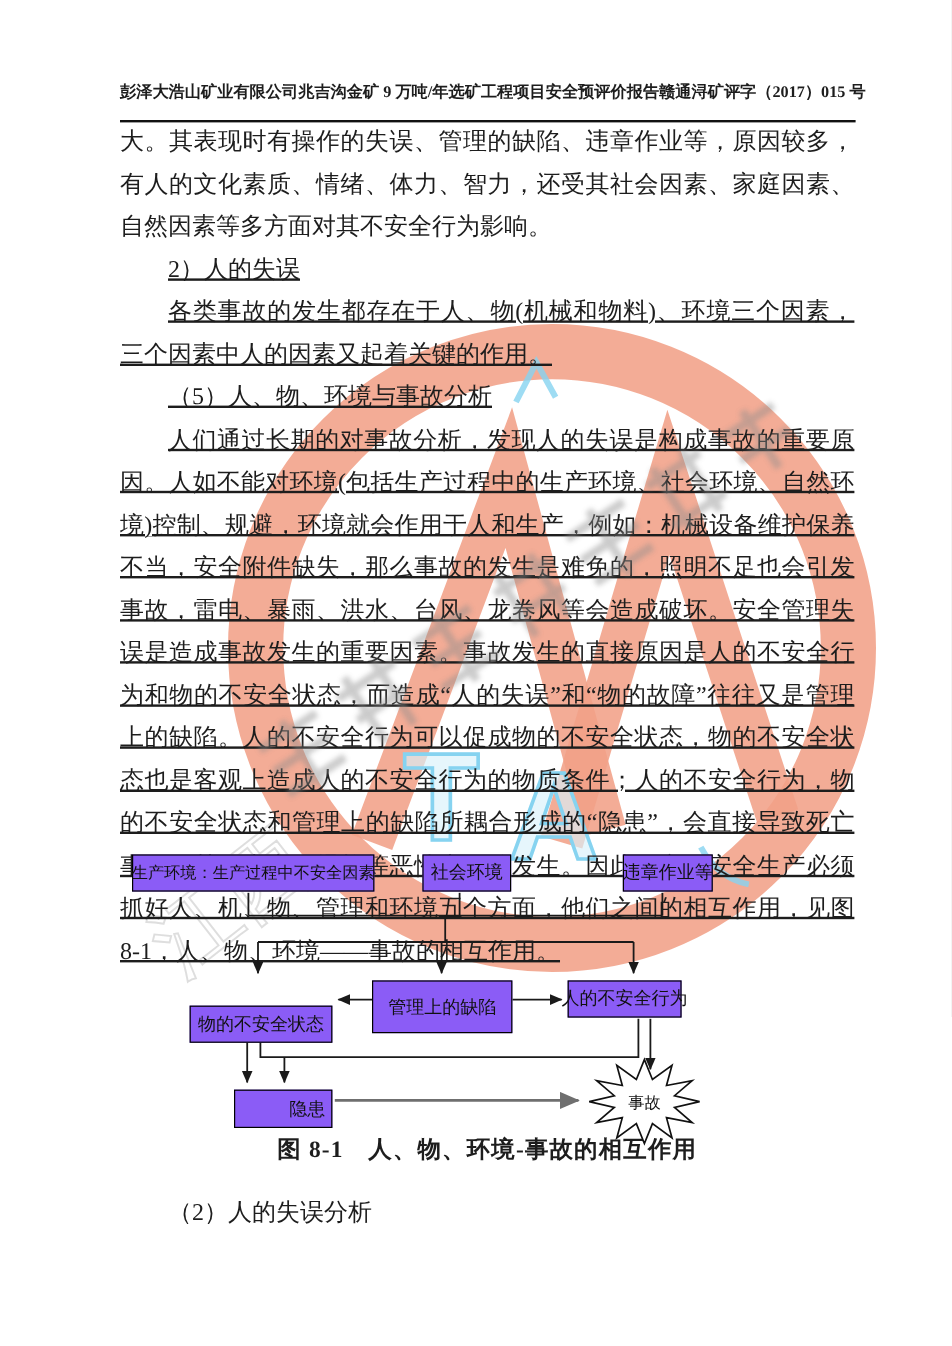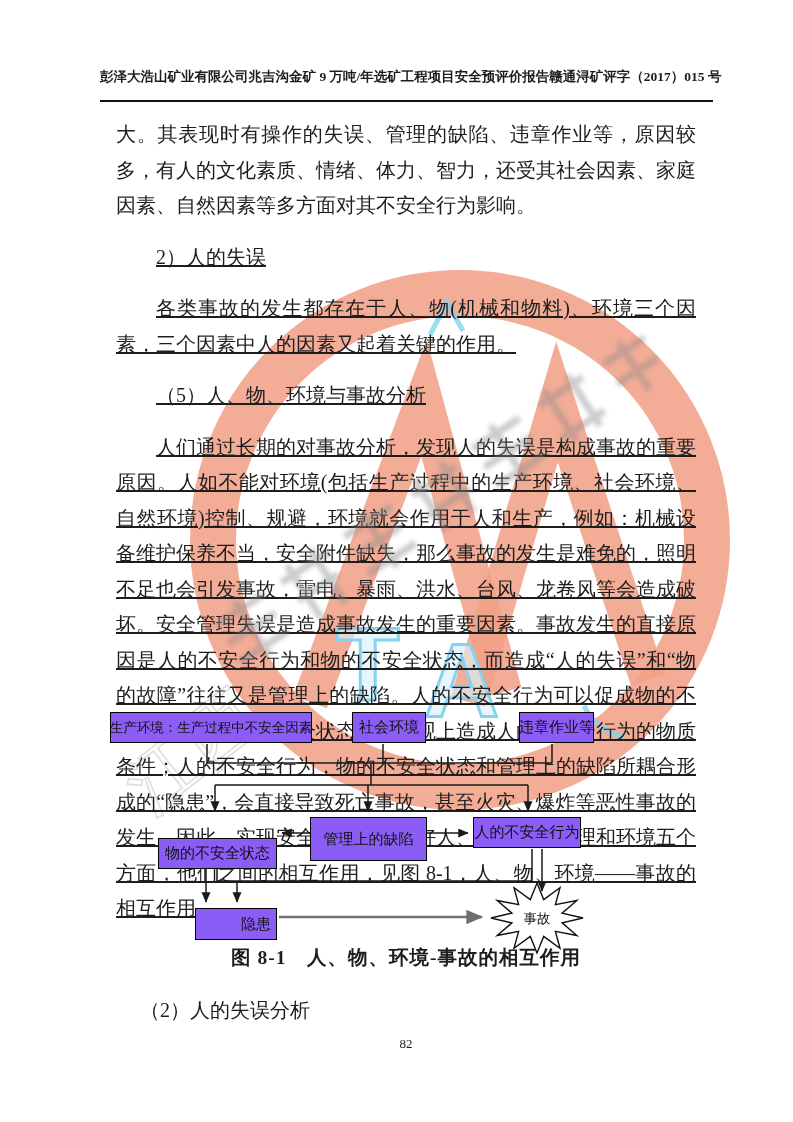--- a/index.html
+++ b/index.html
@@ -6,37 +6,37 @@
   #page{position:relative;width:793px;height:1122px;background:#ffffff;overflow:hidden;
         font-family:"Liberation Serif","DejaVu Serif",serif;color:#1d1d1d;margin:0 auto;}
   
   .hdr{position:absolute;left:100px;top:58px;width:613px;height:28px;
        border-bottom:2px solid #111;display:flex;justify-content:space-between;
        align-items:flex-end;font-weight:bold;font-size:13.5px;padding-bottom:14px;z-index:5;}
   .hdr span{white-space:nowrap;}
   
   .body-text{position:absolute;left:100px;top:101px;width:612px;font-size:20px;
              line-height:35.5px;text-align:justify;z-index:5;}
-  .para{margin:16px;}
+  .para{margin:0;}
   .ind{text-indent:2em;text-decoration:underline;}
   
   #wm-back{position:absolute;left:0;top:0;z-index:0;pointer-events:none;}
   #wm-front{position:absolute;left:0;top:0;z-index:6;pointer-events:none;}
   
   #diagram-lines{position:absolute;left:0;top:0;z-index:7;pointer-events:none;}
   .fig-box{position:absolute;background:#8b5cf6;border:1.5px solid #000;box-sizing:border-box;
            display:flex;align-items:center;justify-content:center;text-align:center;
            font-family:"Liberation Sans","DejaVu Sans",sans-serif;font-size:15px;
            z-index:8;white-space:nowrap;color:#111;}
   #box-prod{left:110px;top:712px;width:202px;height:31px;font-size:13.5px;}
   #box-soc {left:352px;top:712px;width:74px;height:31px;}
   #box-nat {left:519px;top:712px;width:75px;height:31px;}
   #box-thing{left:158px;top:838px;width:119px;height:31px;}
   #box-mgmt {left:310px;top:817px;width:117px;height:44px;}
-  #box-human{left:473px;top:817px;width:108px;height:31px;}
+  #box-human{left:473px;top:817px;width:95px;height:31px;}
   #box-danger{left:195px;top:908px;width:82px;height:32px;padding-left:40px;}
   .fig-caption{position:absolute;left:100px;top:944px;width:612px;text-align:center;
                font-weight:bold;font-size:19.5px;letter-spacing:1px;z-index:5;}
   .subheading{position:absolute;left:140px;top:997px;font-size:20px;z-index:5;}
   .page-number{position:absolute;left:100px;top:1036px;width:612px;text-align:center;
                font-size:13px;z-index:5;}
 </style>
 </head>
 <body>
 
@@ -154,15 +154,14 @@
   <div class="fig-box" id="box-prod">生产环境：生产过程中不安全因素</div>
   <div class="fig-box" id="box-soc">社会环境</div>
   <div class="fig-box" id="box-nat">违章作业等</div>
   <div class="fig-box" id="box-thing">物的不安全状态</div>
   <div class="fig-box" id="box-mgmt">管理上的缺陷</div>
   <div class="fig-box" id="box-human">人的不安全行为</div>
   <div class="fig-box" id="box-danger">隐患</div>
 
   <div class="fig-caption">图 8-1　人、物、环境-事故的相互作用</div>
   <div class="subheading">（2）人的失误分析</div>
-  <div class="page-number">82</div>
 
 </div>
 
 </body></html>

